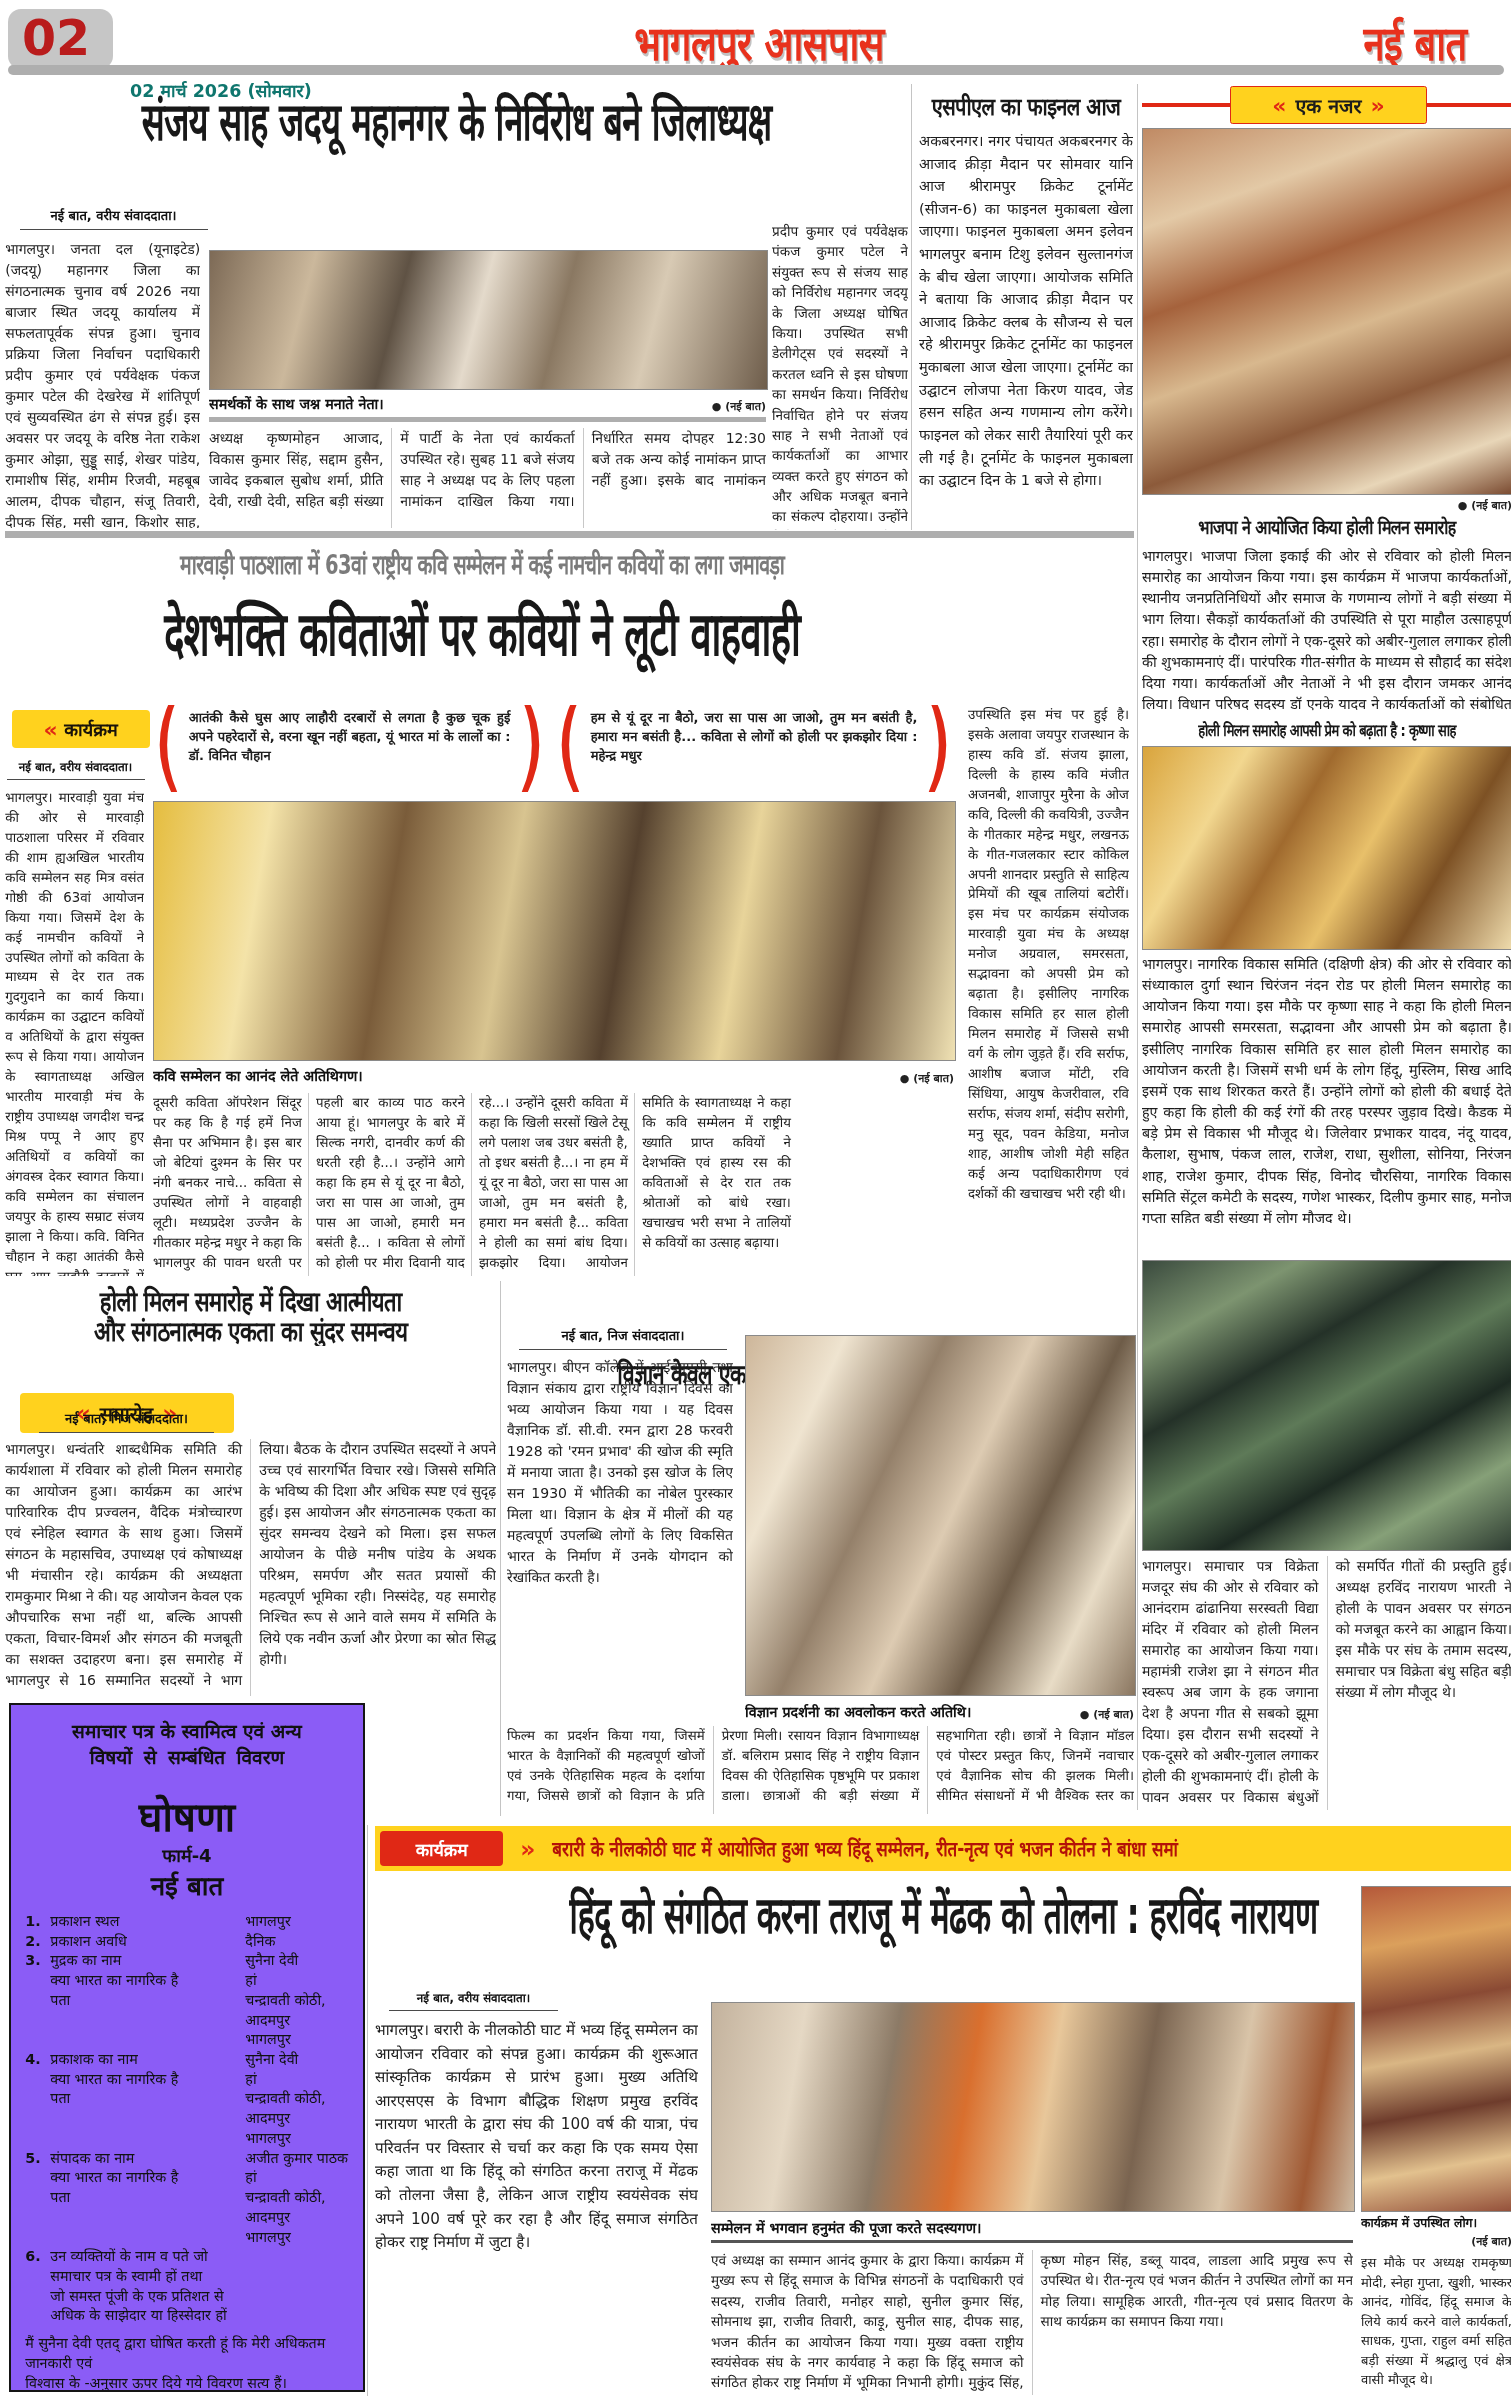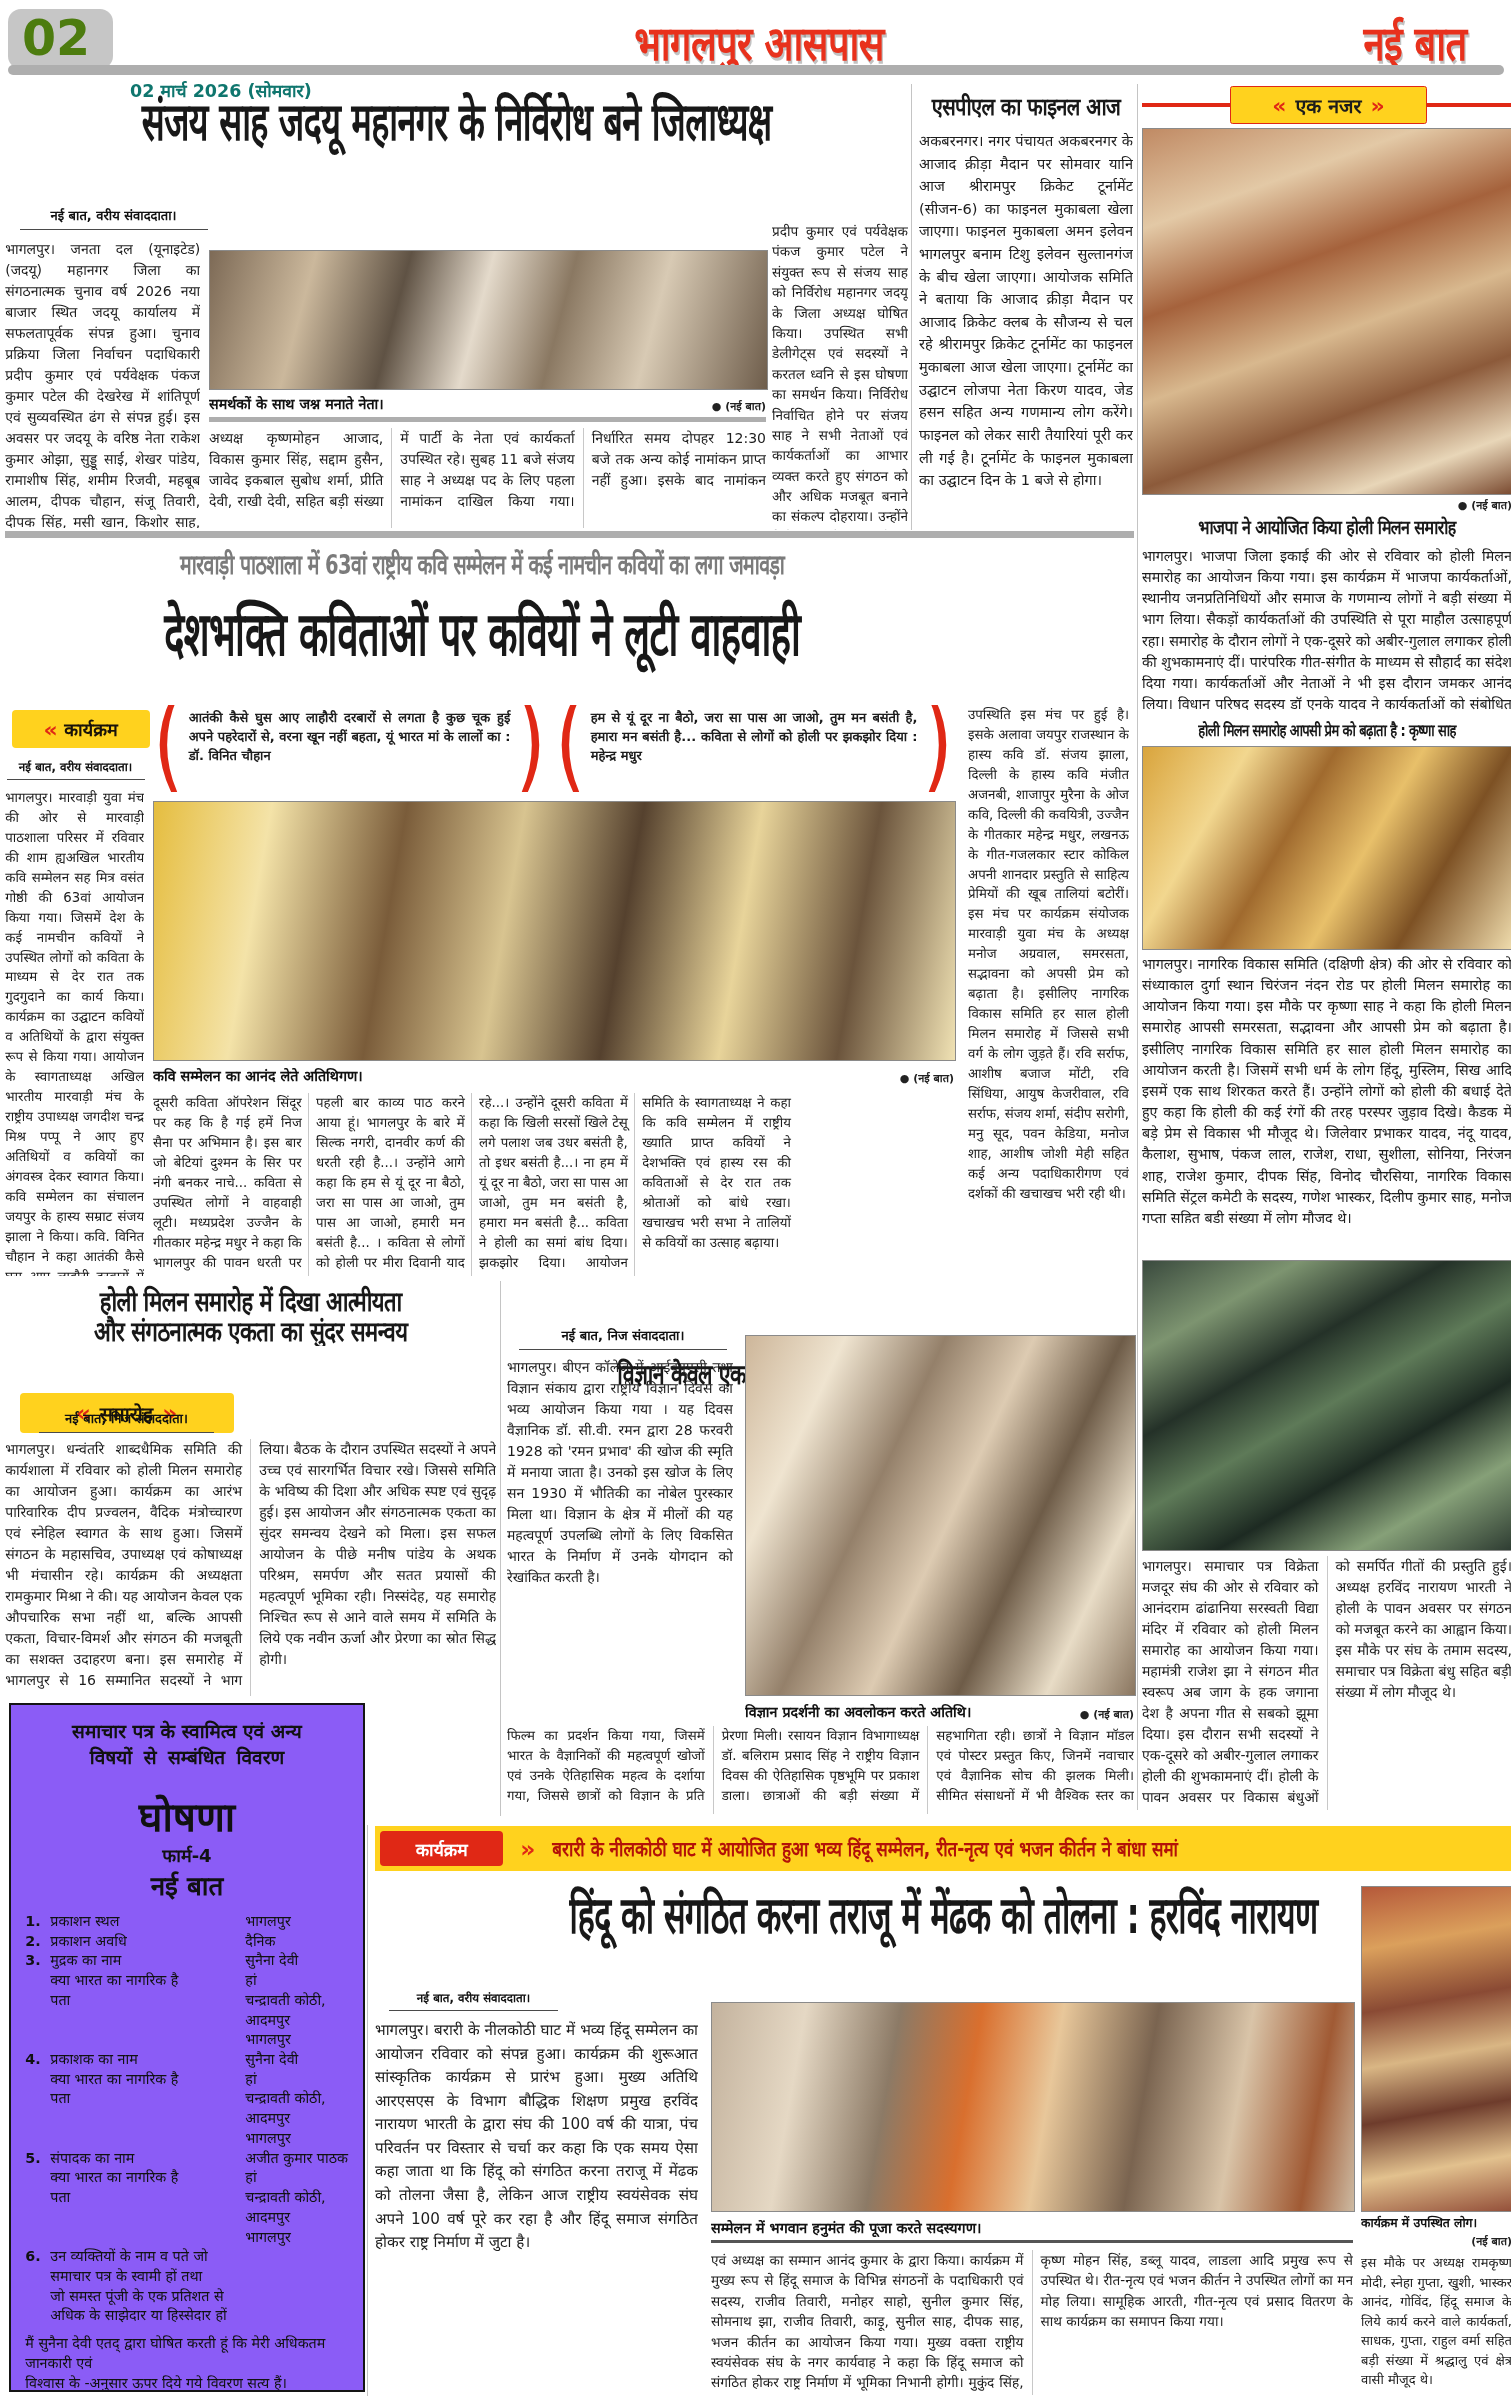--- a/index.html
+++ b/index.html
@@ -43,21 +43,21 @@
   .banner-box{position:relative;background:#ffd21e;border:1.9px solid #e02815;border-radius:2.6px;
               display:flex;align-items:center;justify-content:center;gap:9px;font-weight:bold;}
   .guill{color:#e02815;font-weight:bold;}
 </style>
 </head>
 <body>
 
 <div id="page">
 
   <div class="abs" style="left:7.8px;top:9px;width:105px;height:60px;background:#c6c6c6;border-radius:13px;"></div>
-  <div class="abs" style="left:22px;top:9px;width:84px;height:60px;font-size:49px;font-weight:bold;color:#4d7c0f;line-height:60px;">02</div>
+  <div class="abs" style="left:22px;top:9px;width:84px;height:60px;font-size:49px;font-weight:bold;color:#b91c1c;line-height:60px;">02</div>
   <div class="abs" style="left:130px;top:31px;width:273px;height:26px;font-size:17.5px;font-weight:bold;color:#0f766e;margin-top:47px;">02 मार्च 2026 (सोमवार)</div>
   <div class="abs hlwrap" style="left:493px;top:9px;width:532px;height:60px;">
     <span class="masthead" style="font-size:38px;">भागलपुर आसपास</span>
   </div>
   <div class="abs hlwrap" style="left:1324px;top:9px;width:182px;height:60px;">
     <span class="masthead" style="font-size:38px;">नई बात</span>
   </div>
   <div class="abs hbar" style="left:7.8px;top:65px;width:1496px;height:10.4px;border-radius:5.2px;"></div>
 
   <div class="abs hlwrap" style="left:5.2px;top:84px;width:903px;height:112px;">

